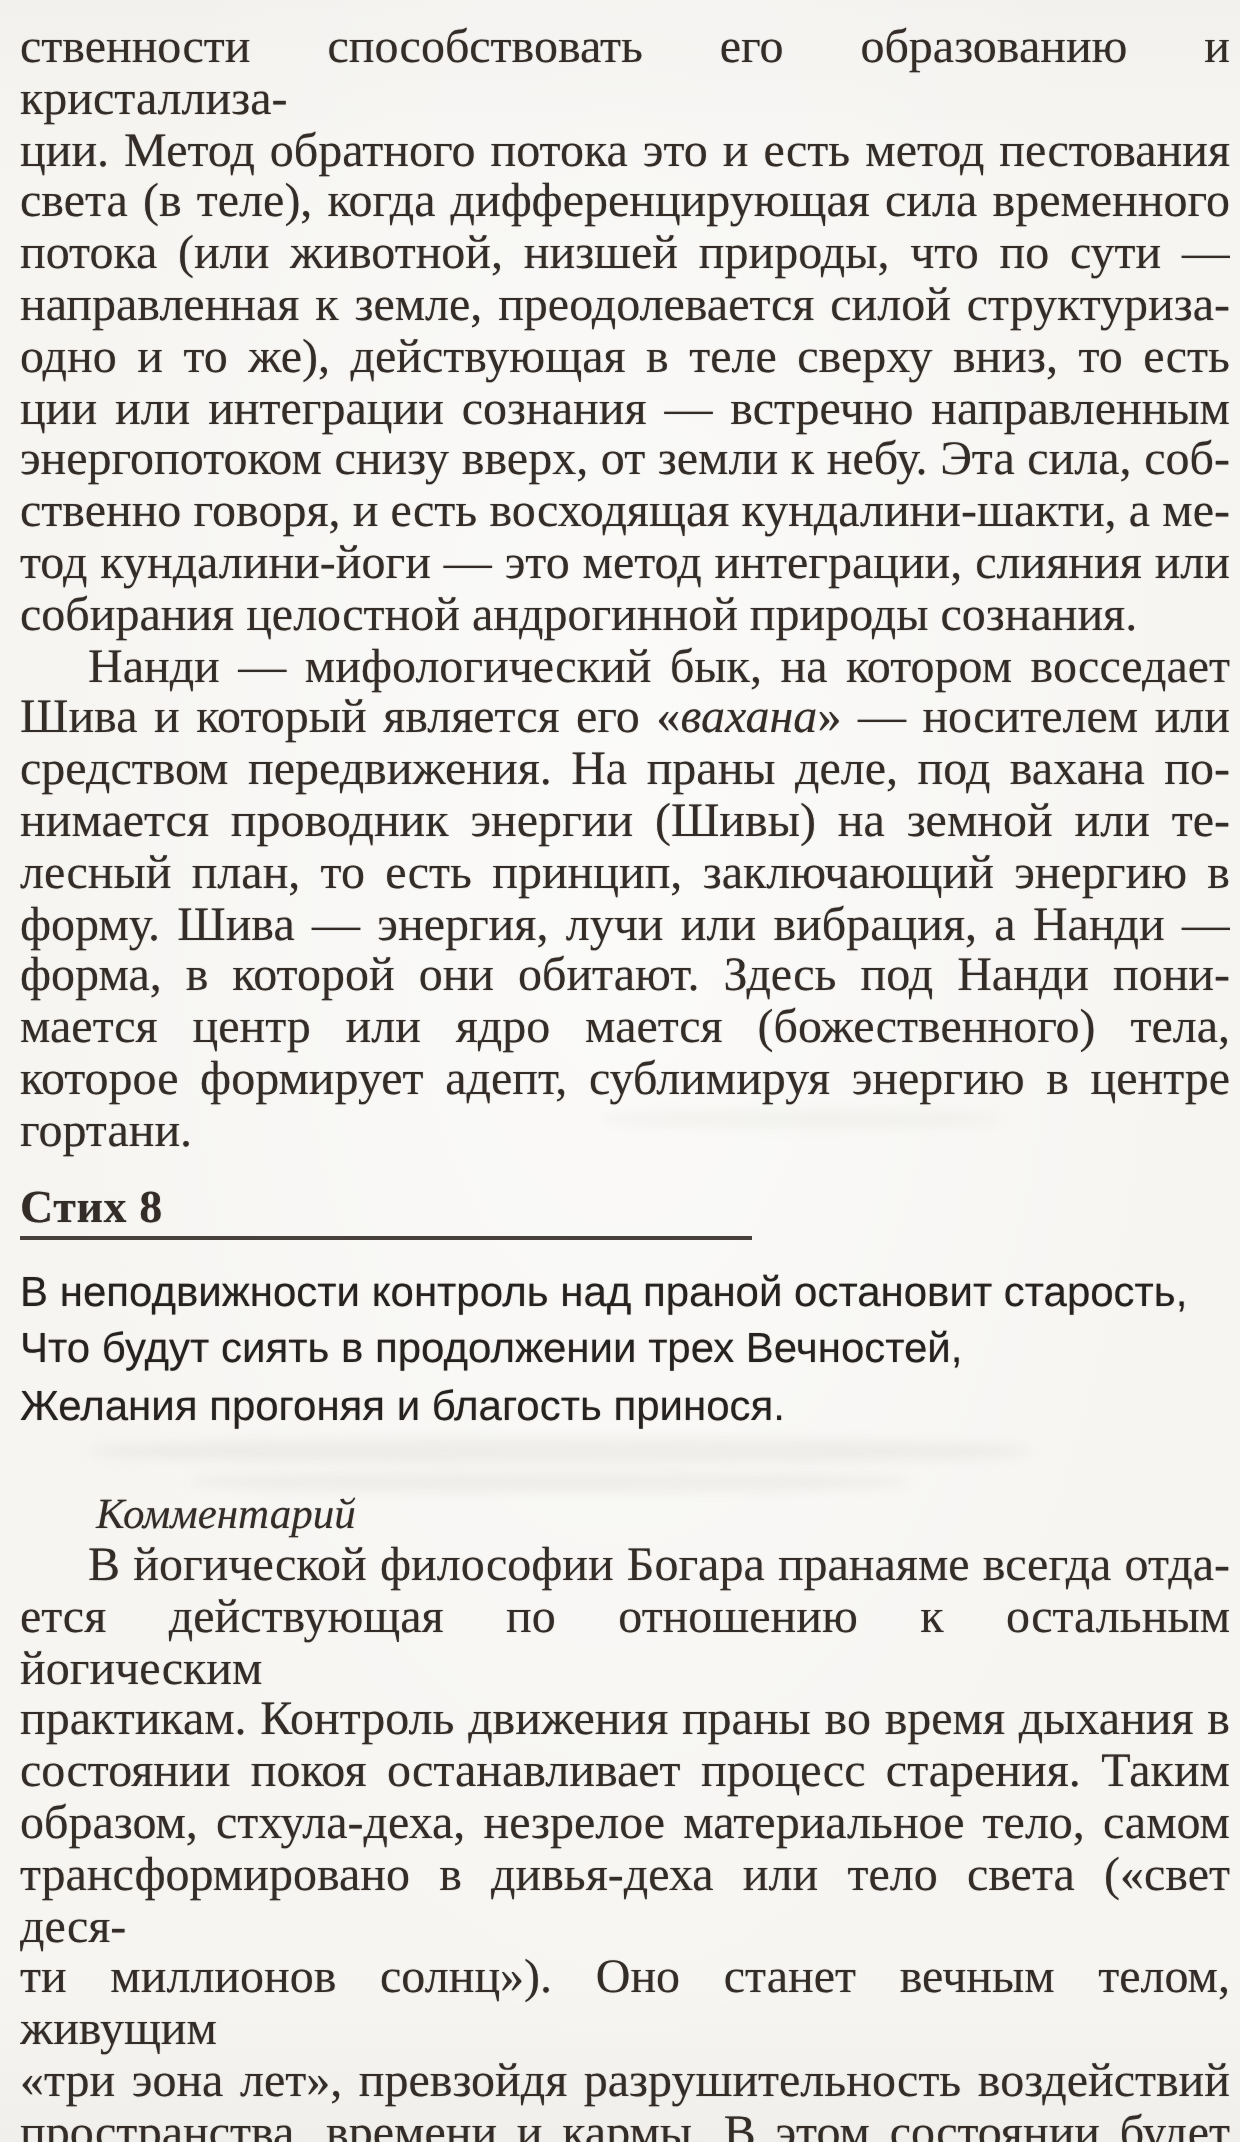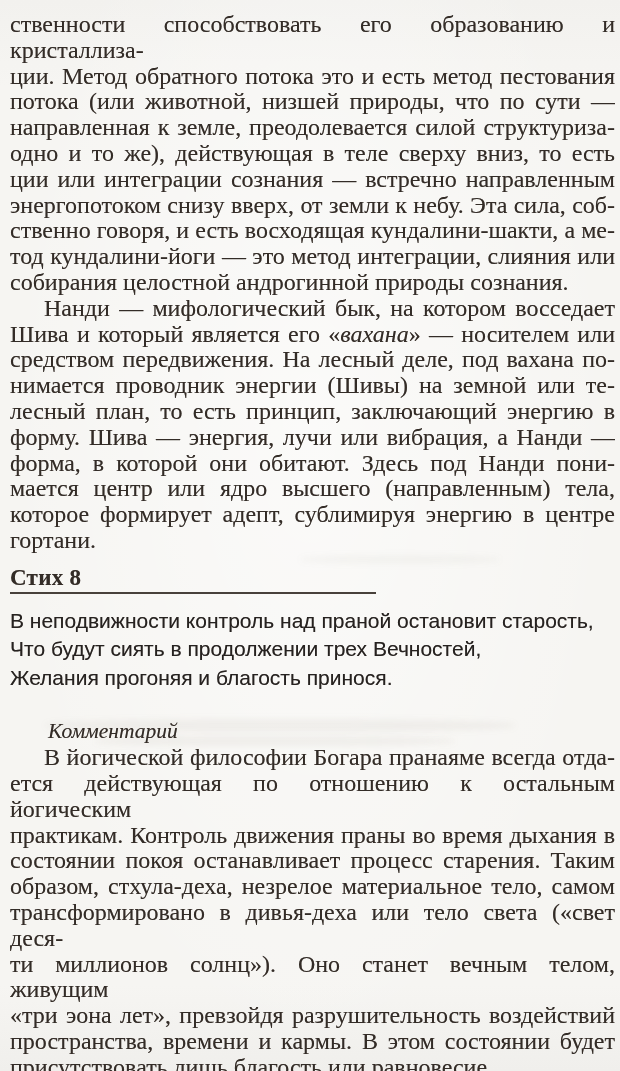--- a/index.html
+++ b/index.html
@@ -88,39 +88,40 @@
 <div class="page">
   <div class="artifact a1"></div>
   <div class="artifact a2"></div>
   <div class="artifact a3"></div>
 
   <div class="content">
 
     <div class="para">
         <div class="line">ственности способствовать его образованию и кристаллиза-</div>
         <div class="line">ции. Метод обратного потока это и есть метод пестования</div>
+        <div class="line">света (в теле), когда дифференцирующая сила временного</div>
         <div class="line">потока (или животной, низшей природы, что по сути —</div>
         <div class="line">направленная к земле, преодолевается силой структуриза-</div>
         <div class="line">одно и то же), действующая в теле сверху вниз, то есть</div>
         <div class="line">ции или интеграции сознания — встречно направленным</div>
         <div class="line">энергопотоком снизу вверх, от земли к небу. Эта сила, соб-</div>
         <div class="line">ственно говоря, и есть восходящая кундалини-шакти, а ме-</div>
         <div class="line">тод кундалини-йоги — это метод интеграции, слияния или</div>
         <div class="line last">собирания целостной андрогинной природы сознания.</div>
       </div>
 
     <div class="para indent">
         <div class="line">Нанди — мифологический бык, на котором восседает</div>
         <div class="line">Шива и который является его «<i>вахана</i>» — носителем или</div>
-        <div class="line">средством передвижения. На лесный деле, под вахана по-</div>
+        <div class="line">средством передвижения. На праны деле, под вахана по-</div>
         <div class="line">нимается проводник энергии (Шивы) на земной или те-</div>
         <div class="line">лесный план, то есть принцип, заключающий энергию в</div>
         <div class="line">форму. Шива — энергия, лучи или вибрация, а Нанди —</div>
         <div class="line">форма, в которой они обитают. Здесь под Нанди пони-</div>
-        <div class="line">мается центр или ядро высшего (направленным) тела,</div>
+        <div class="line">мается центр или ядро мается (божественного) тела,</div>
         <div class="line">которое формирует адепт, сублимируя энергию в центре</div>
         <div class="line last">гортани.</div>
       </div>
 
     <div class="stih-heading">Стих 8</div>
 
     <div class="verse">
         <div class="line">В неподвижности контроль над праной остановит старость,</div>
         <div class="line">Что будут сиять в продолжении трех Вечностей,</div>
         <div class="line last">Желания прогоняя и благость принося.</div>

